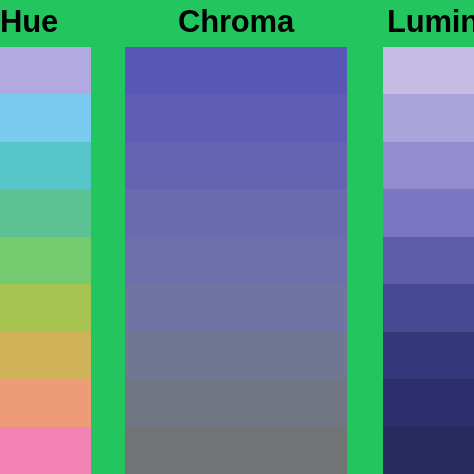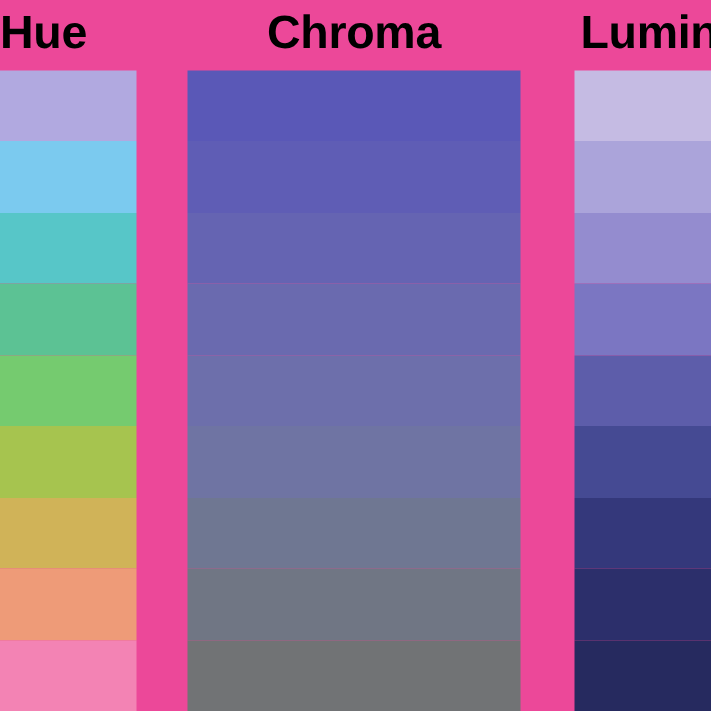--- a/index.html
+++ b/index.html
@@ -76,21 +76,21 @@
     width: 124px;
   }
   #panel-lum .panel-title {
     text-align: left;
     padding-left: 4px;
   }
 </style>
 </head>
 <body>
 
-<div id="figure" style="background: #ec4899;">
+<div id="figure" style="background: #22c55e;">
 
   <div class="panel" id="panel-hue">
     <div class="panel-title">Hue</div>
     <div class="swatch-stack">
       <div class="swatch" style="background-color: rgb(177, 169, 224);"></div>
       <div class="swatch" style="background-color: rgb(123, 202, 239);"></div>
       <div class="swatch" style="background-color: rgb(87, 198, 200);"></div>
       <div class="swatch" style="background-color: rgb(92, 194, 148);"></div>
       <div class="swatch" style="background-color: rgb(117, 203, 111);"></div>
       <div class="swatch" style="background-color: rgb(166, 196, 79);"></div>

